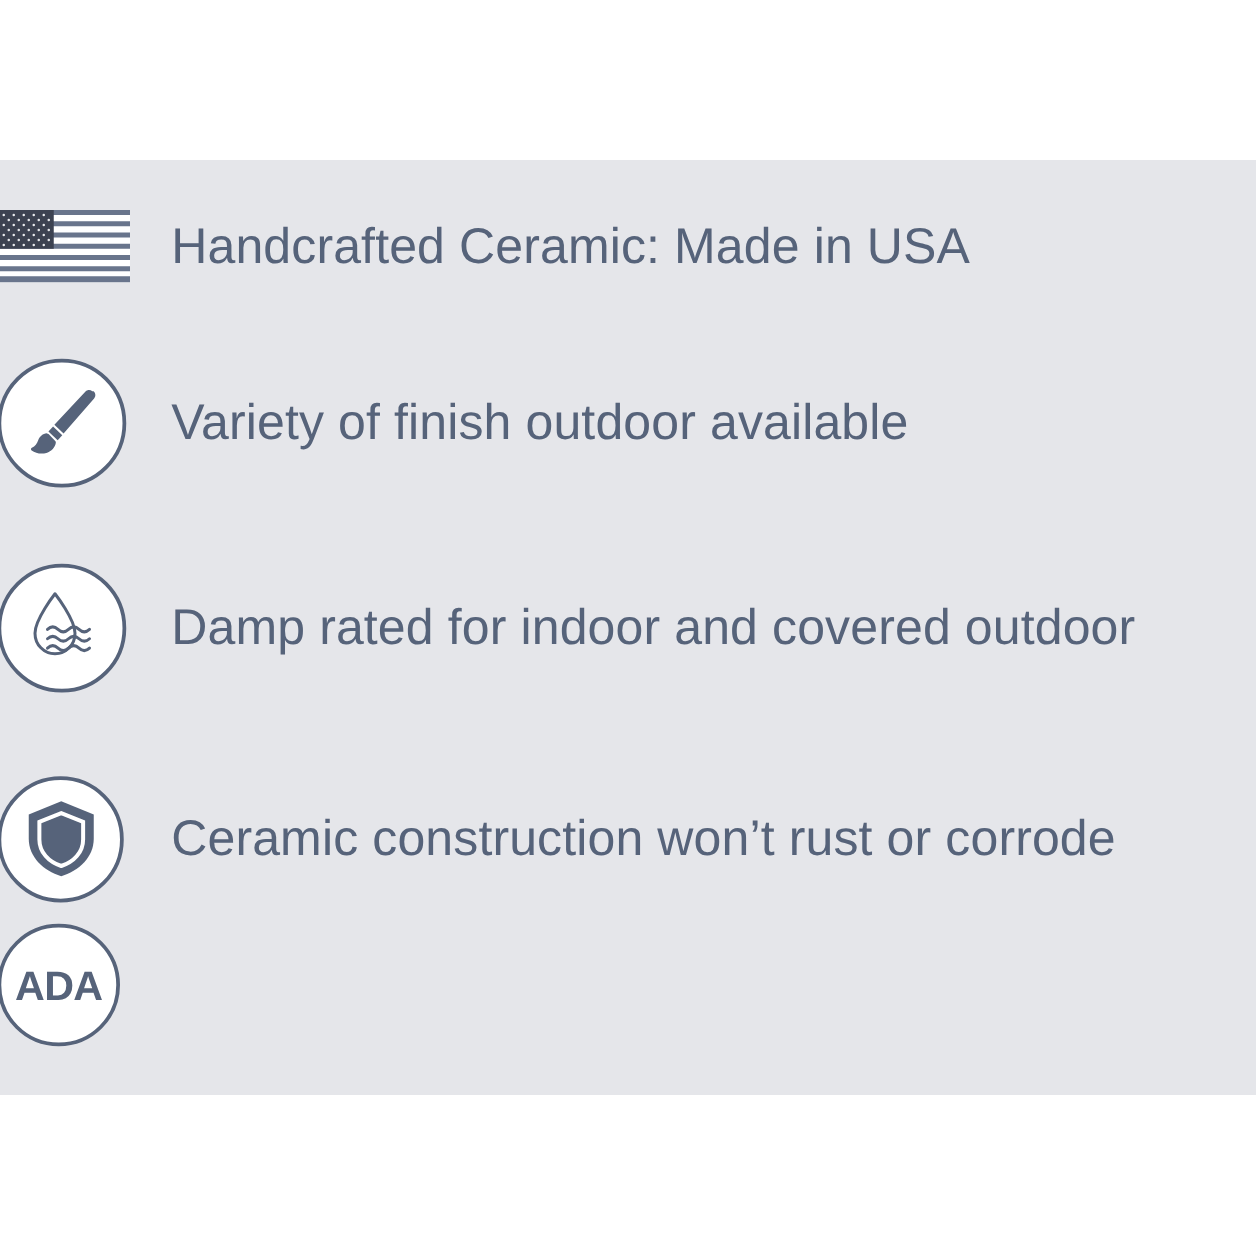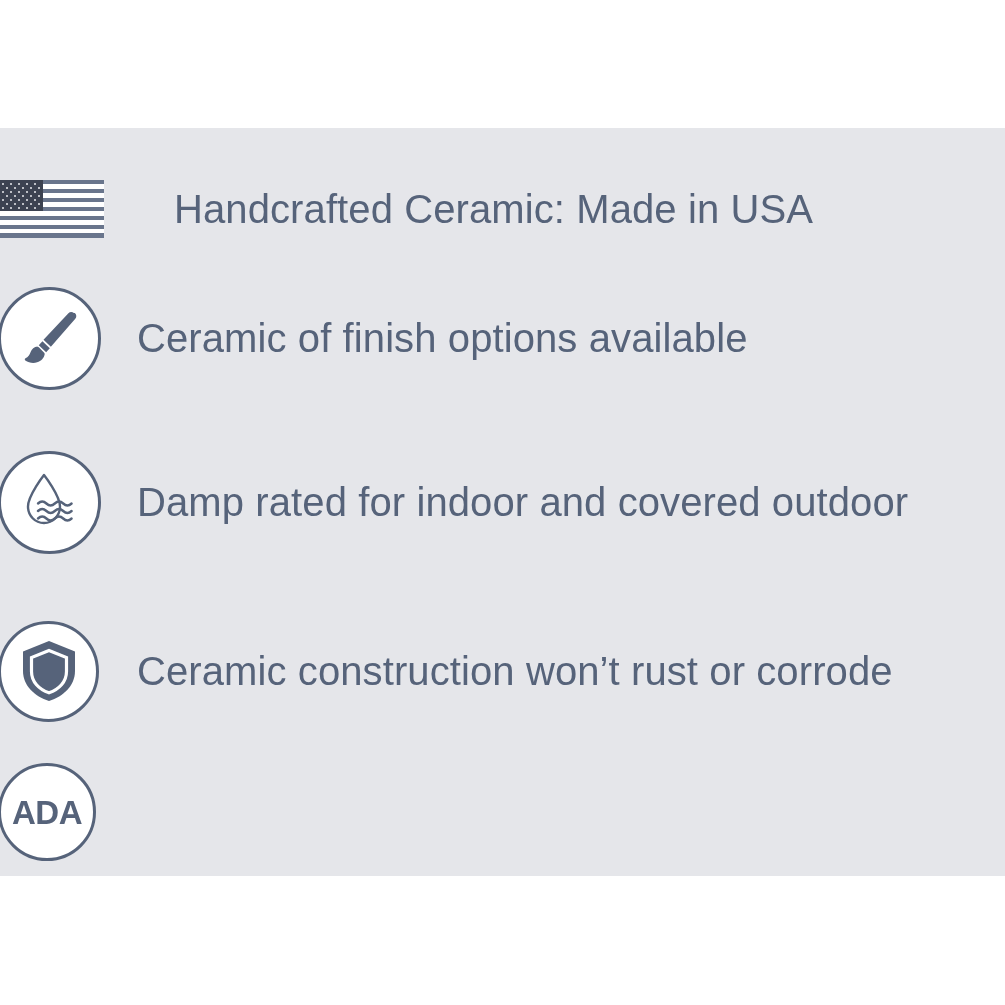--- a/index.html
+++ b/index.html
@@ -119,21 +119,21 @@
 
   svg { display: block; }
 </style>
 </head>
 <body>
 
 <div id="root">
 
   <div class="feature-panel">
 
-    <div class="feature-row" style="top:16px; height:130px;gap:37px;">
+    <div class="feature-row" style="top:4px; height:130px;">
       <div class="icon-slot">
         <div class="flag">
           <div class="stripe" style="top:0px;"></div>
           <div class="stripe" style="top:8.9px;"></div>
           <div class="stripe" style="top:17.8px;"></div>
           <div class="stripe" style="top:26.7px;"></div>
           <div class="stripe" style="top:35.6px;"></div>
           <div class="stripe" style="top:44.5px;"></div>
           <div class="stripe" style="top:53.4px;"></div>
           <div class="canton">
@@ -183,21 +183,21 @@
         <div class="icon-circle circle-102">
           <svg width="62" height="62" viewBox="0 0 64 64" aria-hidden="true">
             <g fill="#56637a">
               <path d="M56.6 6.2c-1.6-1.5-4.1-1.4-5.6 0.2L25.3 33.8l7.6 7.2L58.1 12.1c1.5-1.6 1.4-4.2-0.2-5.7 -0.4-0.4-0.9-0.2-1.3-0.2z"></path>
               <path d="M24.2 35.3l-3.8 4.1 7.6 7.2 3.8-4.1 -7.6-7.2z"></path>
               <path d="M19.1 40.9c-3.4 0.3-6 2.6-7.1 5.6 -1 2.9-2.6 5.2-5.3 6.4 -0.9 0.4-1 1.6-0.2 2.2 3.3 2.4 8.1 3.3 12.2 2 4.3-1.3 7.2-4.6 7.8-8.4 0.1-0.5-0.1-1.1-0.5-1.5l-5.3-5.5c-0.4-0.4-1-0.6-1.6-0.6z"></path>
             </g>
           </svg>
         </div>
       </div>
-      <div class="feature-label">Ceramic of finish options available</div>
+      <div class="feature-label">Variety of finish outdoor available</div>
     </div>
 
     <div class="feature-row" style="top:290px; height:168px;">
       <div class="icon-slot">
         <div class="icon-circle circle-102">
           <svg width="68" height="68" viewBox="0 0 68 68" aria-hidden="true">
             <g fill="none" stroke="#56637a" stroke-width="2.4" stroke-linecap="round" stroke-linejoin="round">
               <path d="M28 7 C28 7 12 27.5 12 38.5 C12 47.8 19.2 55 28 55 C36.8 55 44 47.8 44 38.5 C44 27.5 28 7 28 7 Z"></path>
               <path d="M22 35.5 c2.8-2.6 5.6-2.6 8.4 0 c2.8 2.6 5.6 2.6 8.4 0 c2.8-2.6 5.6-2.6 8.4 0 c2.8 2.6 5.6 2.6 8.4 0"></path>
               <path d="M22 43 c2.8-2.6 5.6-2.6 8.4 0 c2.8 2.6 5.6 2.6 8.4 0 c2.8-2.6 5.6-2.6 8.4 0 c2.8 2.6 5.6 2.6 8.4 0"></path>
@@ -214,21 +214,21 @@
         <div class="icon-circle circle-100">
           <svg width="60" height="64" viewBox="0 0 60 64" aria-hidden="true">
             <path d="M30 2 L56 12.5 V32 C56 46.5 44.5 57.5 30 62 C15.5 57.5 4 46.5 4 32 V12.5 Z" fill="#56637a"></path>
             <path d="M30 11.5 L47.5 18.5 V32.5 C47.5 42.8 40 50.5 30 53.8 C20 50.5 12.5 42.8 12.5 32.5 V18.5 Z" fill="none" stroke="#ffffff" stroke-width="3.2"></path>
           </svg>
         </div>
       </div>
       <div class="feature-label">Ceramic construction won’t rust or corrode</div>
     </div>
 
-    <div class="feature-row" style="top:624px; height:120px;">
+    <div class="feature-row" style="top:600px; height:120px;">
       <div class="icon-slot">
         <div class="icon-circle circle-96">
           <span class="ada-text">ADA</span>
         </div>
       </div>
     </div>
 
   </div>
 </div>
 

